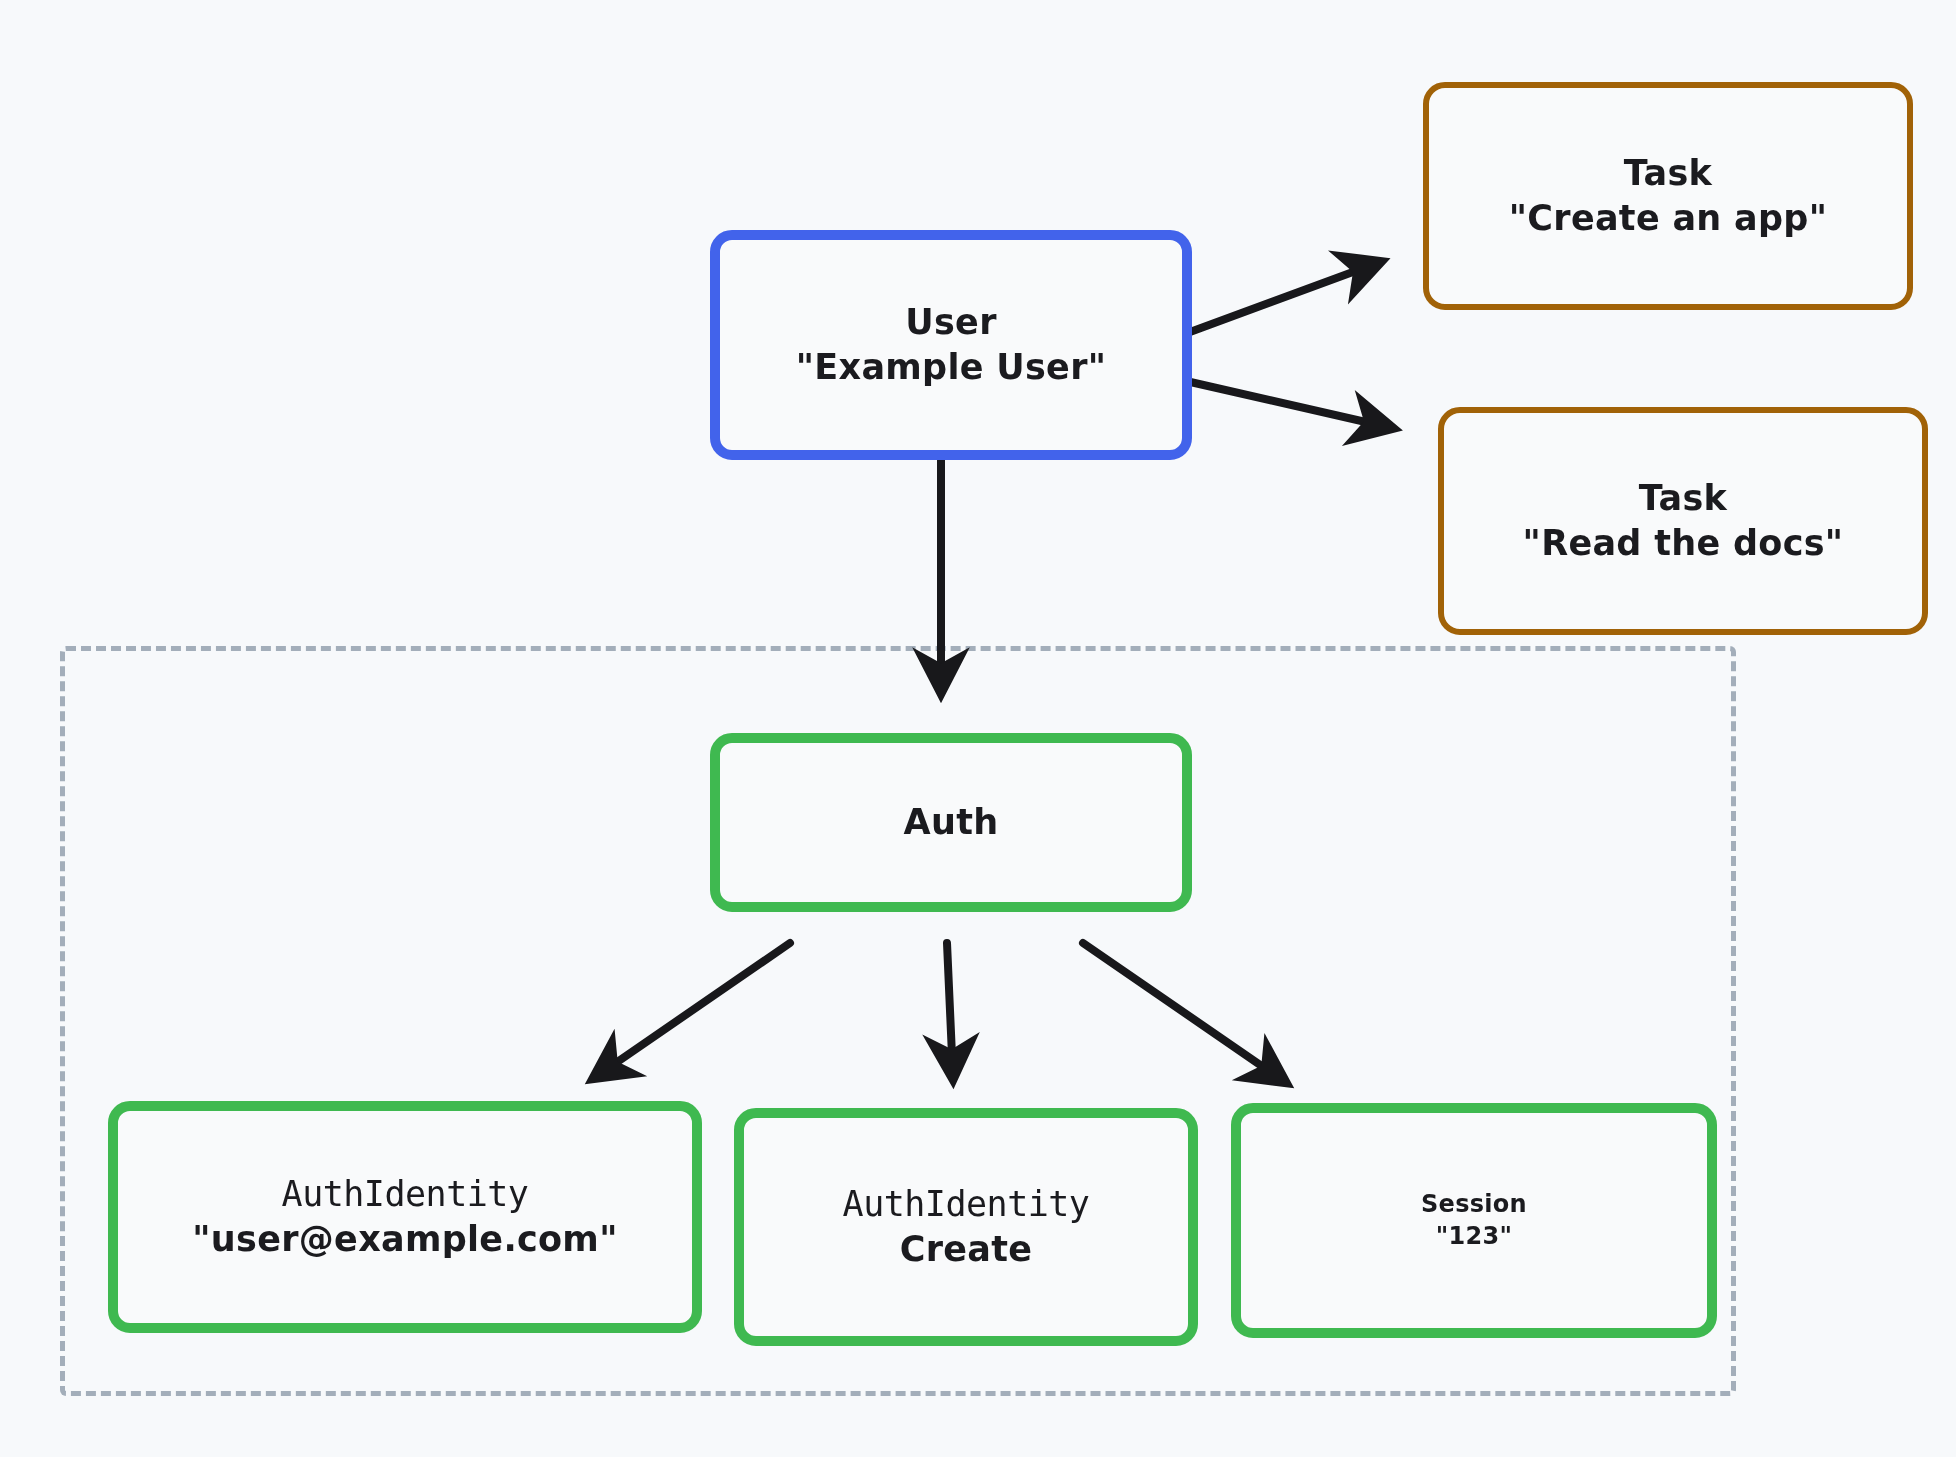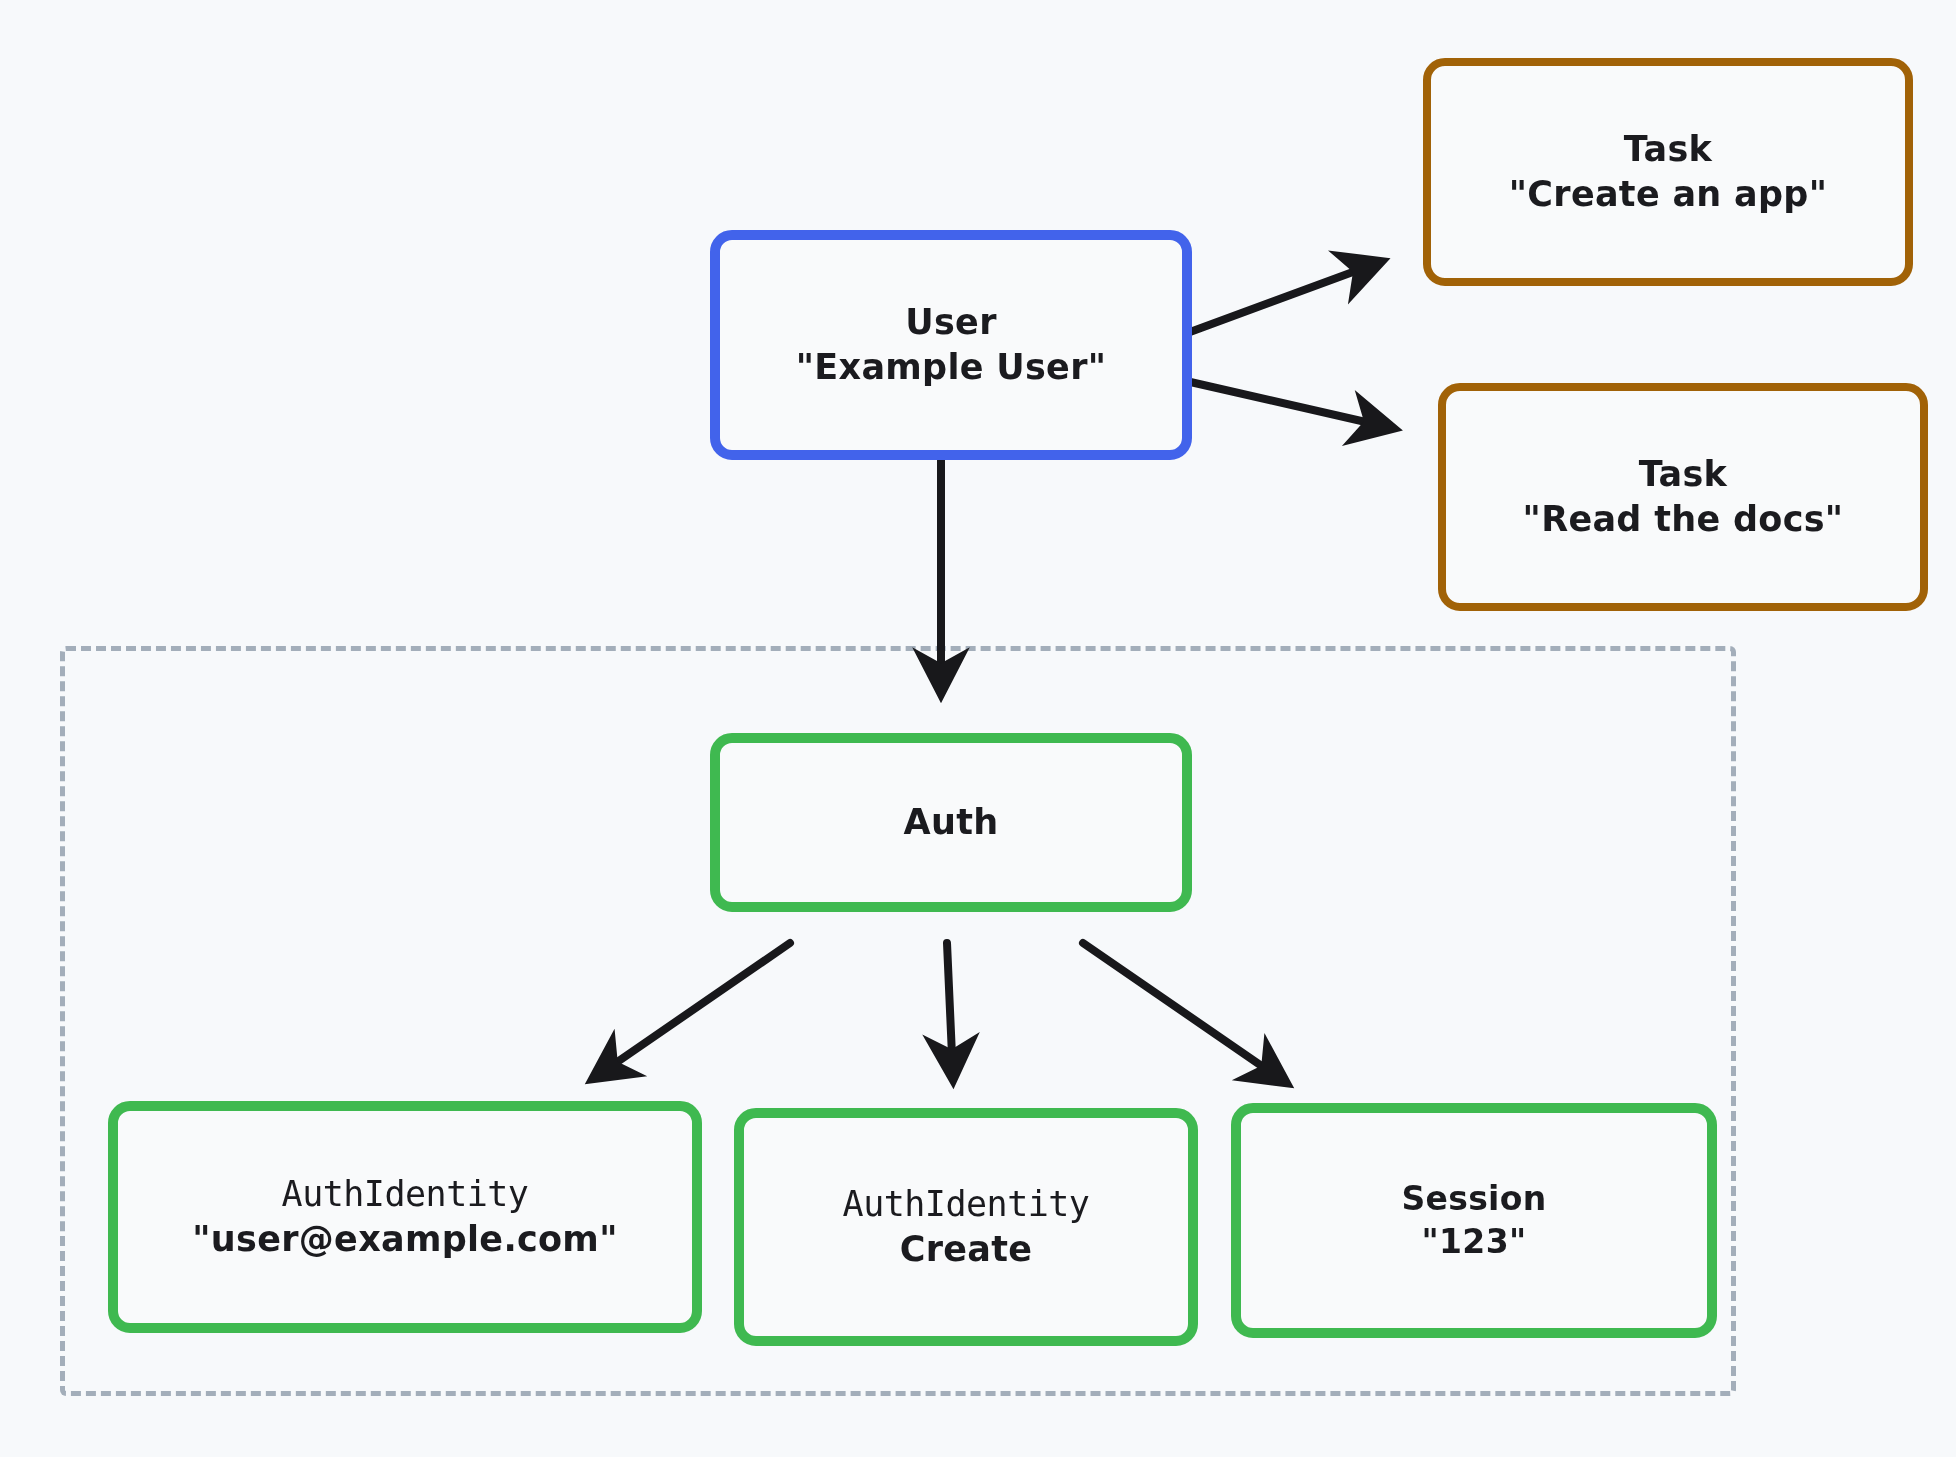--- a/index.html
+++ b/index.html
@@ -35,21 +35,21 @@
     justify-content: center;
     text-align: center;
     color: #1b1b1f;
   }
   .node .line {
     display: block;
     line-height: 1.30;
     white-space: nowrap;
   }
   
-  .node.dark   { border: 8px solid #a16207; }
+  .node.dark   { border: 6px solid #a16207; margin-top: 24px; }
   .node.blue   { border: 10px solid #4263eb; margin-top: 15px; }
   .node.green  { border: 10px solid #3fb950; }
 
   
   .group-box {
     position: absolute;
     box-sizing: border-box;
     border: 5px dashed #a3aeba;
     border-radius: 6px;
     background: transparent;
@@ -80,21 +80,21 @@
   #node-auth        { left: 710px;  top: 733px;  width: 482px; height: 179px; }
   #node-auth .line  { font-size: 35px; }
 
   #node-authidentity-email        { left: 108px;  top: 1101px; width: 594px; height: 232px; }
   #node-authidentity-email .line  { font-size: 35px; }
 
   #node-authidentity-google        { left: 734px;  top: 1108px; width: 464px; height: 238px; }
   #node-authidentity-google .line  { font-size: 35px; }
 
   #node-session        { left: 1231px; top: 1103px; width: 486px; height: 235px; }
-  #node-session .line  { font-size: 33px; }
+  #node-session .line  { font-size: 24px; }
 
   #group-auth-domain { left: 60px; top: 646px; width: 1676px; height: 750px; }
 </style>
 </head>
 <body>
 
 <div id="canvas">
 
   <div class="group-box" id="group-auth-domain"></div>
 

